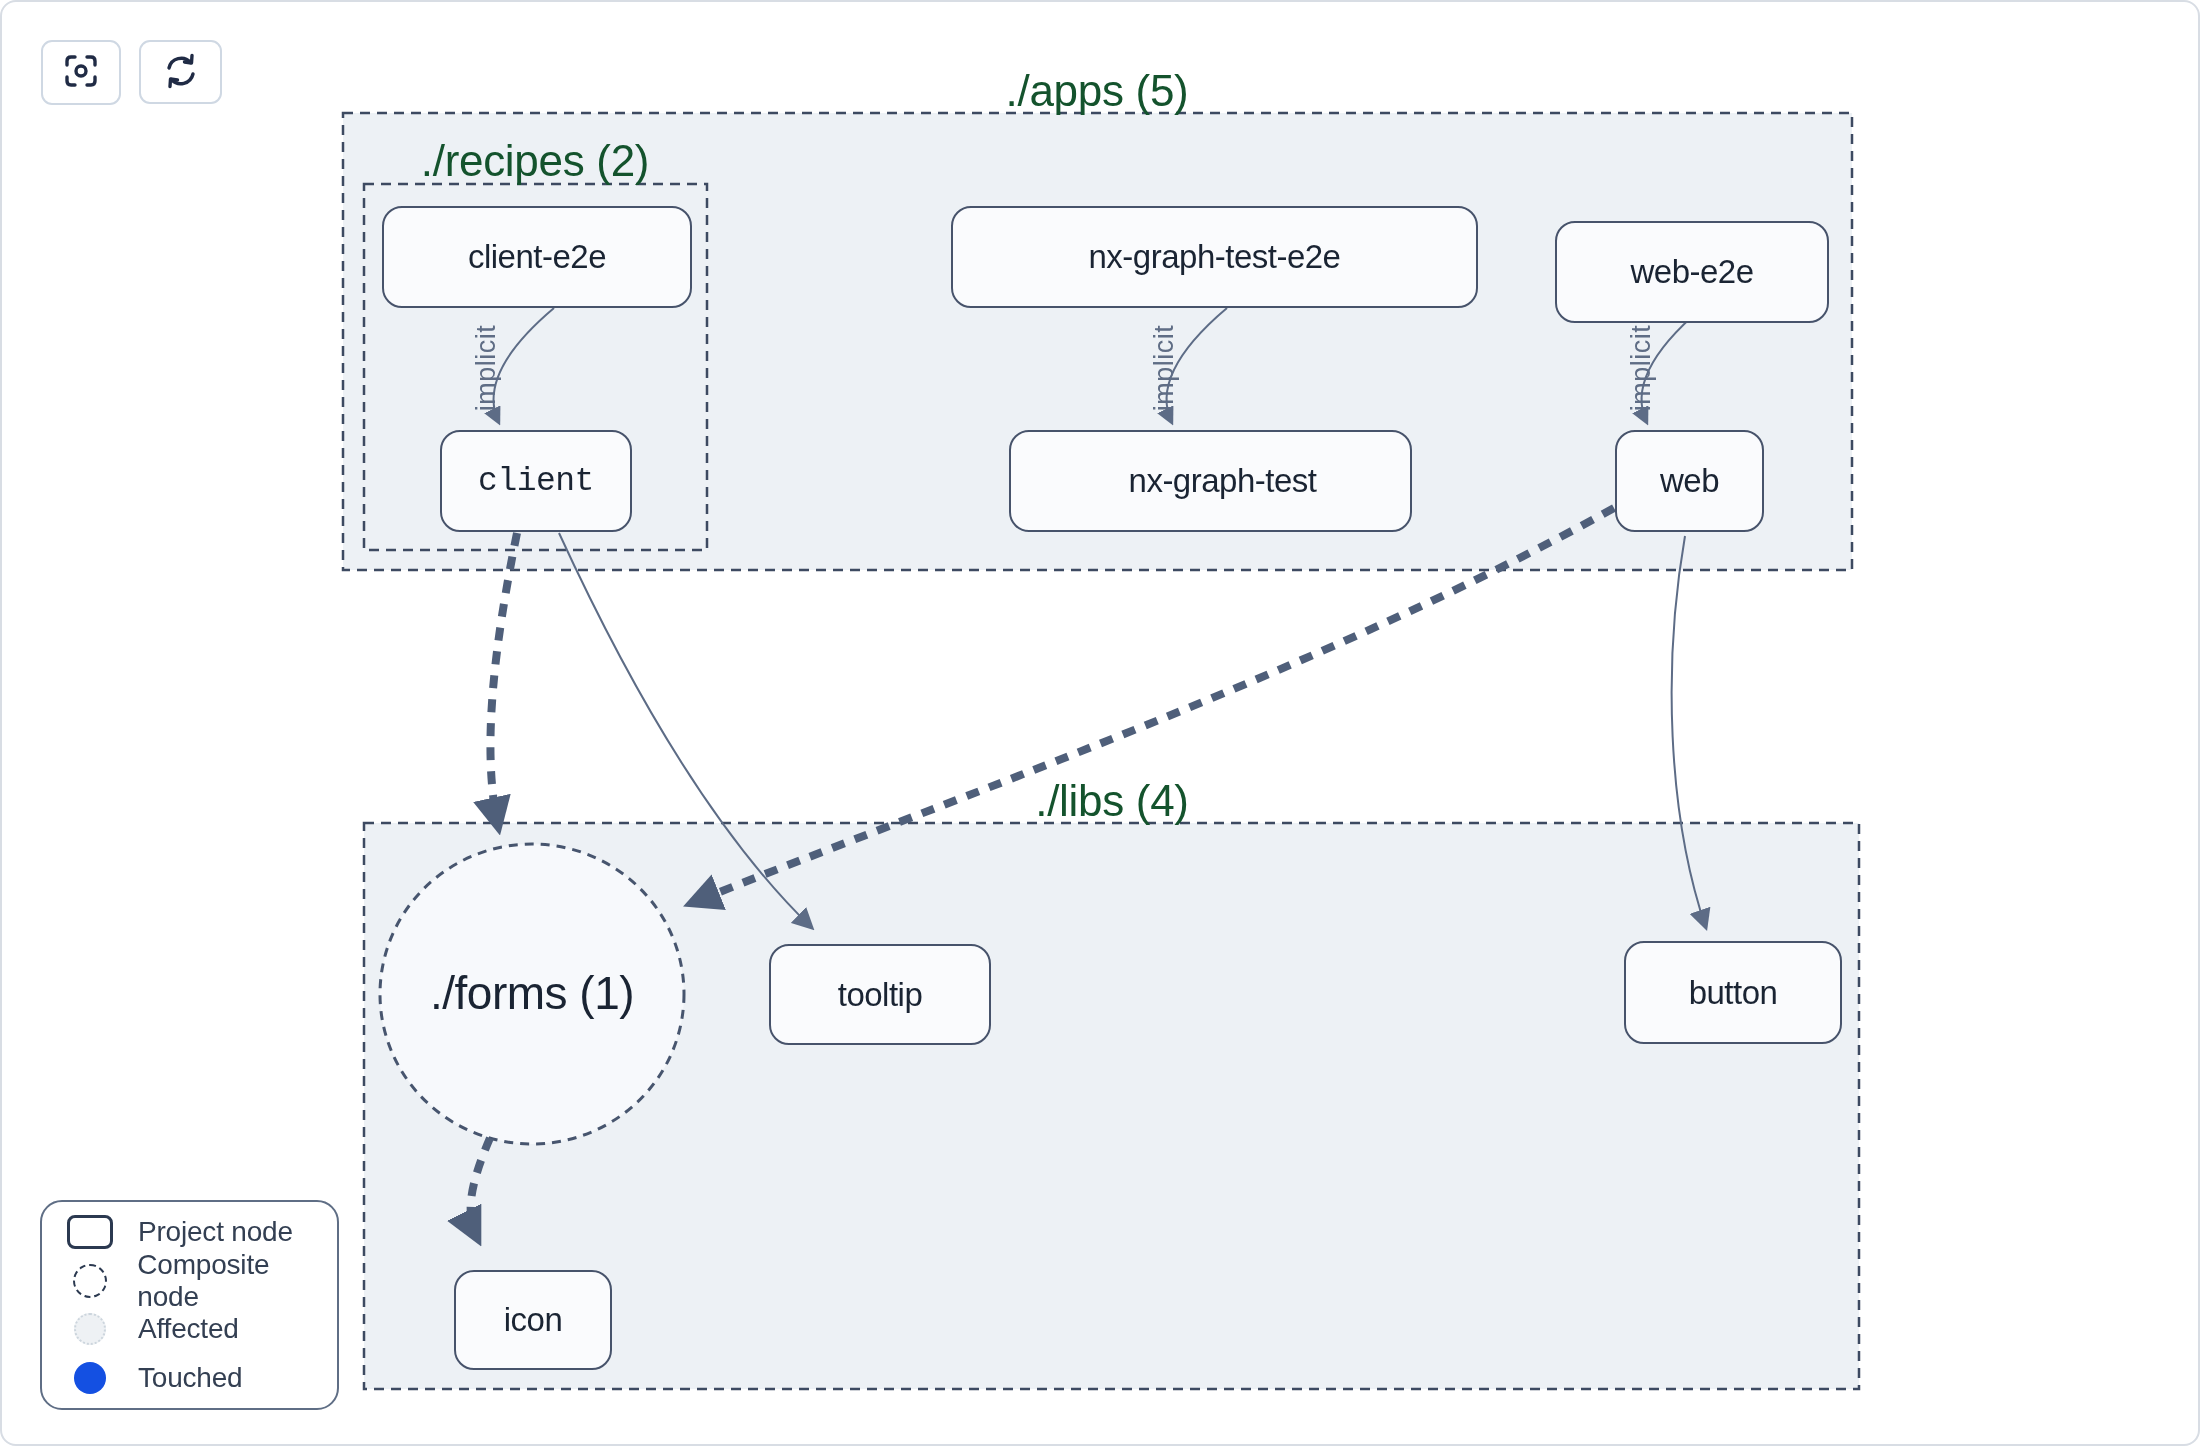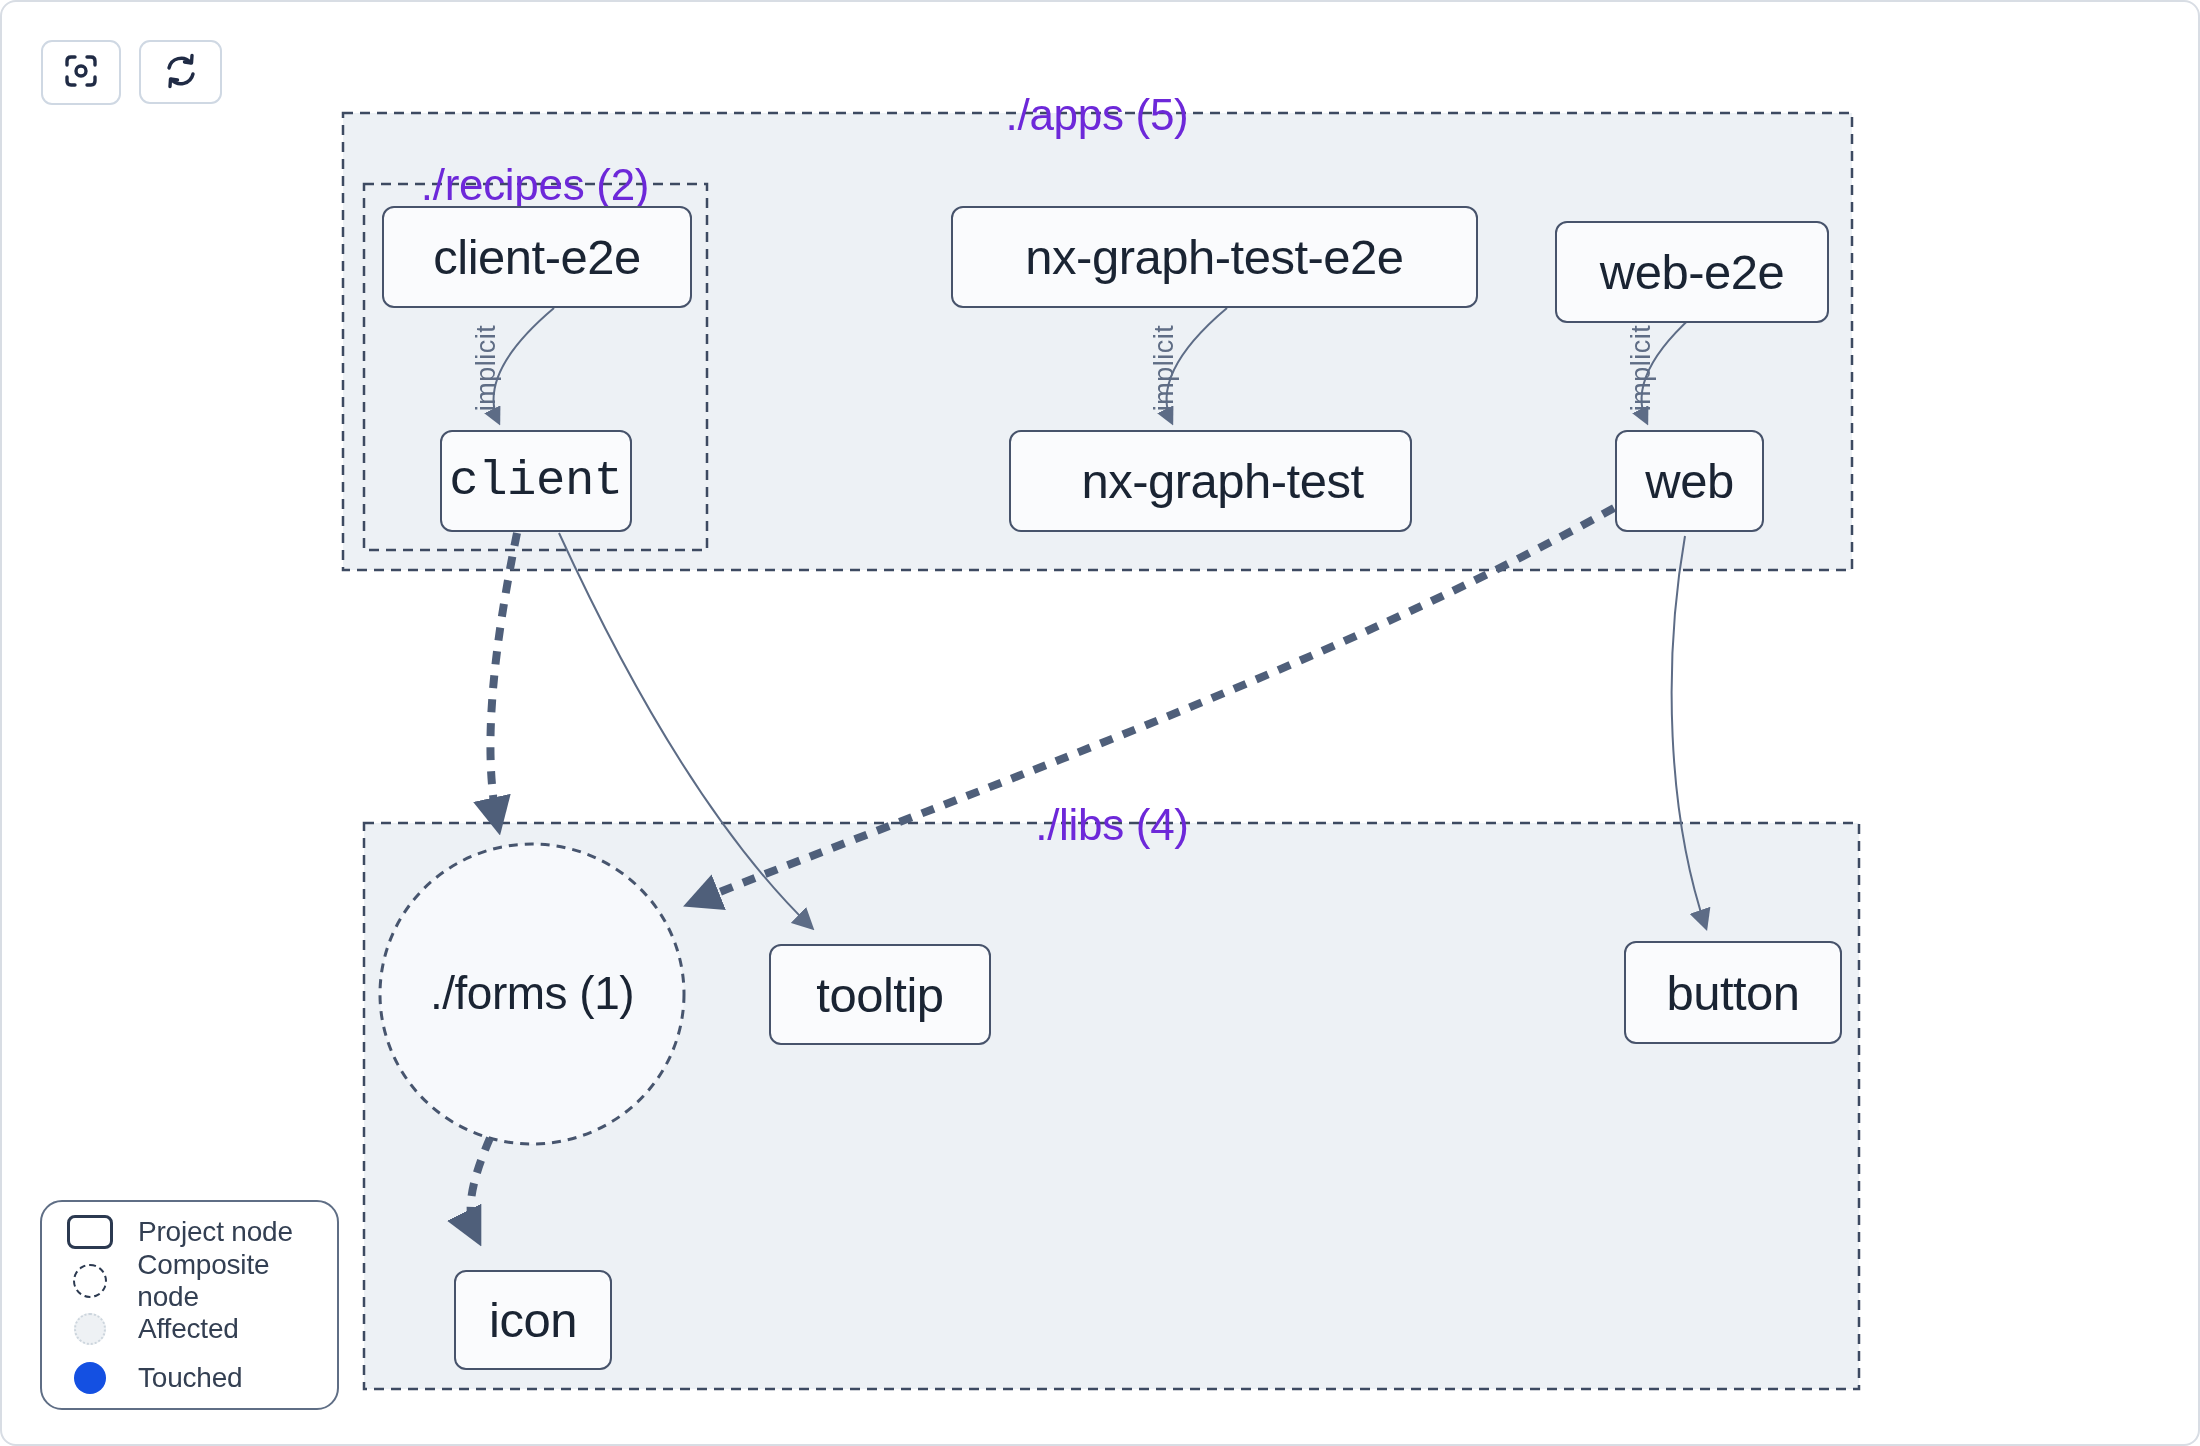--- a/index.html
+++ b/index.html
@@ -4,29 +4,29 @@
 <style>
   html,body{margin:0;padding:0;background:#ffffff;}
   .canvas{
     position:relative;width:2200px;height:1446px;box-sizing:border-box;
     background:#ffffff;border:2px solid #d8dde4;border-radius:16px;overflow:hidden;
     font-family:"Liberation Sans","DejaVu Sans",sans-serif;
   }
   .graph{position:absolute;left:0;top:0;}
   
   .group-label{
-    position:absolute;text-align:center;font-size:44px;color:#6d28d9;
-    letter-spacing:-0.3px;white-space:nowrap;pointer-events:none;margin-top:24px;
+    position:absolute;text-align:center;font-size:44px;color:#14532d;
+    letter-spacing:-0.3px;white-space:nowrap;pointer-events:none;
   }
   
   .node{
     position:absolute;box-sizing:border-box;background:#fafbfd;
-    border:2px solid #47536b;border-radius:12px;
+    border:2px solid #47536b;border-radius:20px;
     display:flex;align-items:center;justify-content:center;
-    font-size:49px;color:#1a2433;letter-spacing:-0.5px;white-space:nowrap;
+    font-size:33px;color:#1a2433;letter-spacing:-0.5px;white-space:nowrap;
   }
   .forms-label{
     position:absolute;text-align:center;font-size:46px;color:#1a2433;
     letter-spacing:-0.5px;pointer-events:none;
   }
   
   .toolbar-btn{
     position:absolute;box-sizing:border-box;background:#ffffff;
     border:2px solid #cfd8e3;border-radius:11px;
     display:flex;align-items:center;justify-content:center;cursor:pointer;padding:0;

